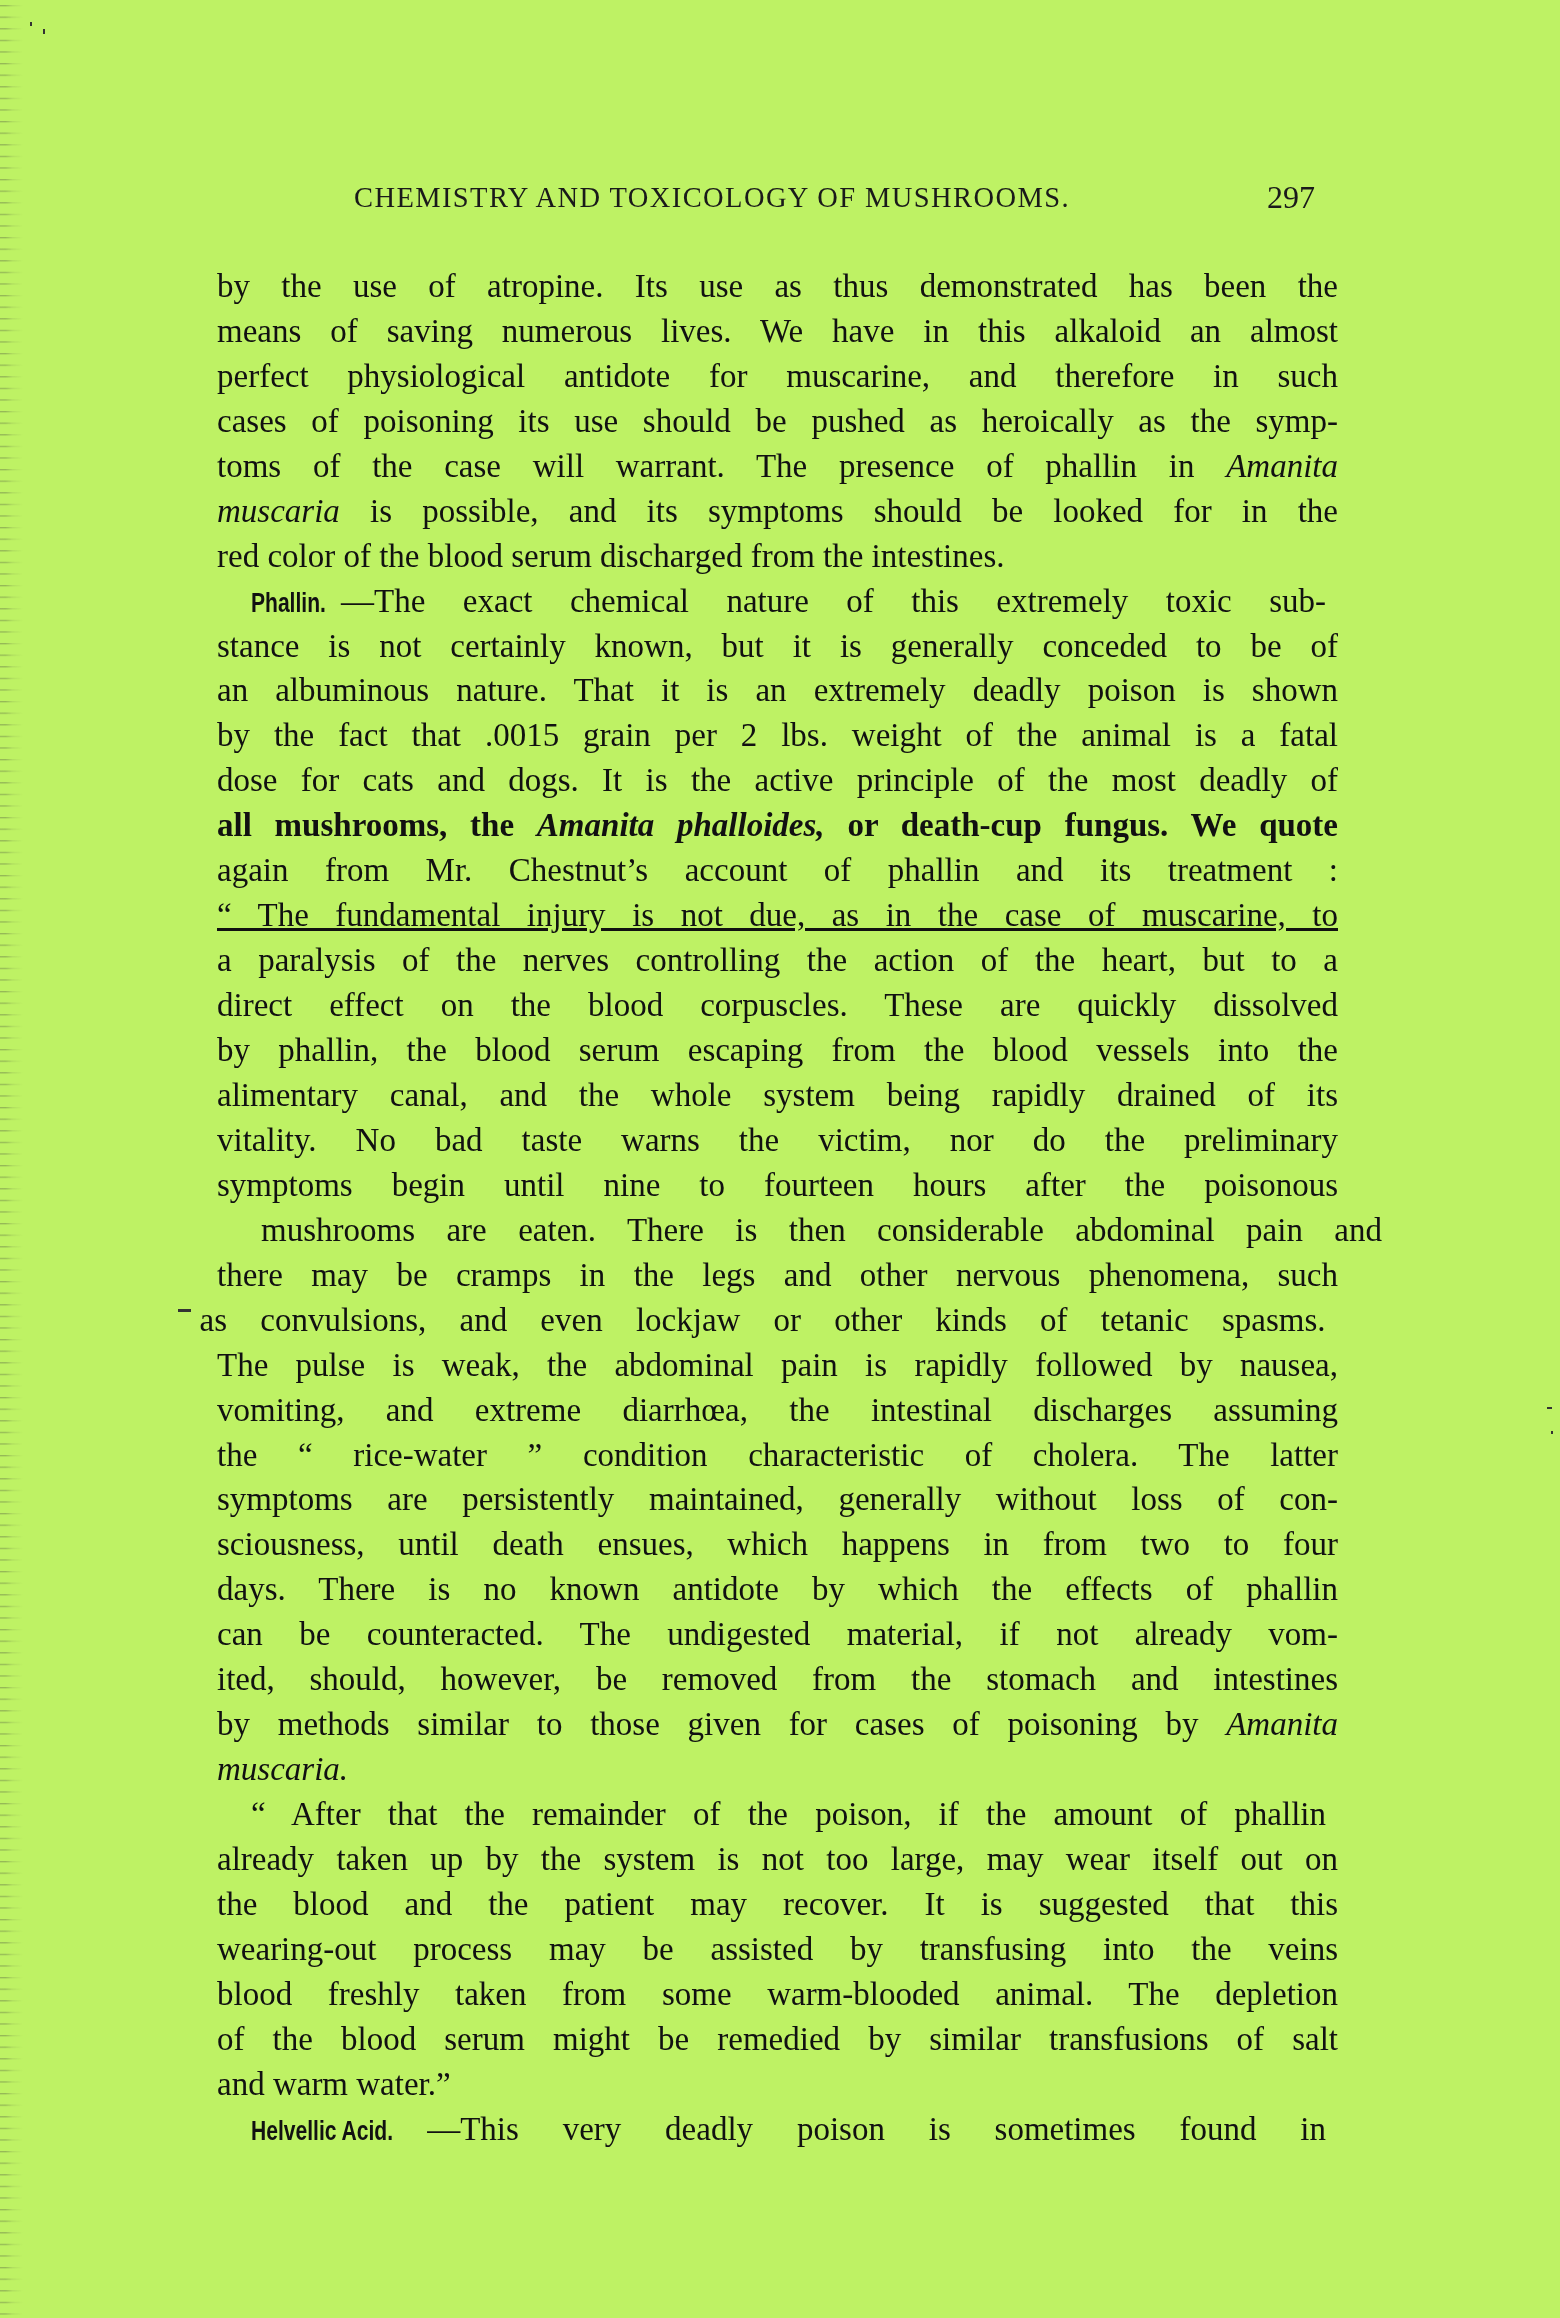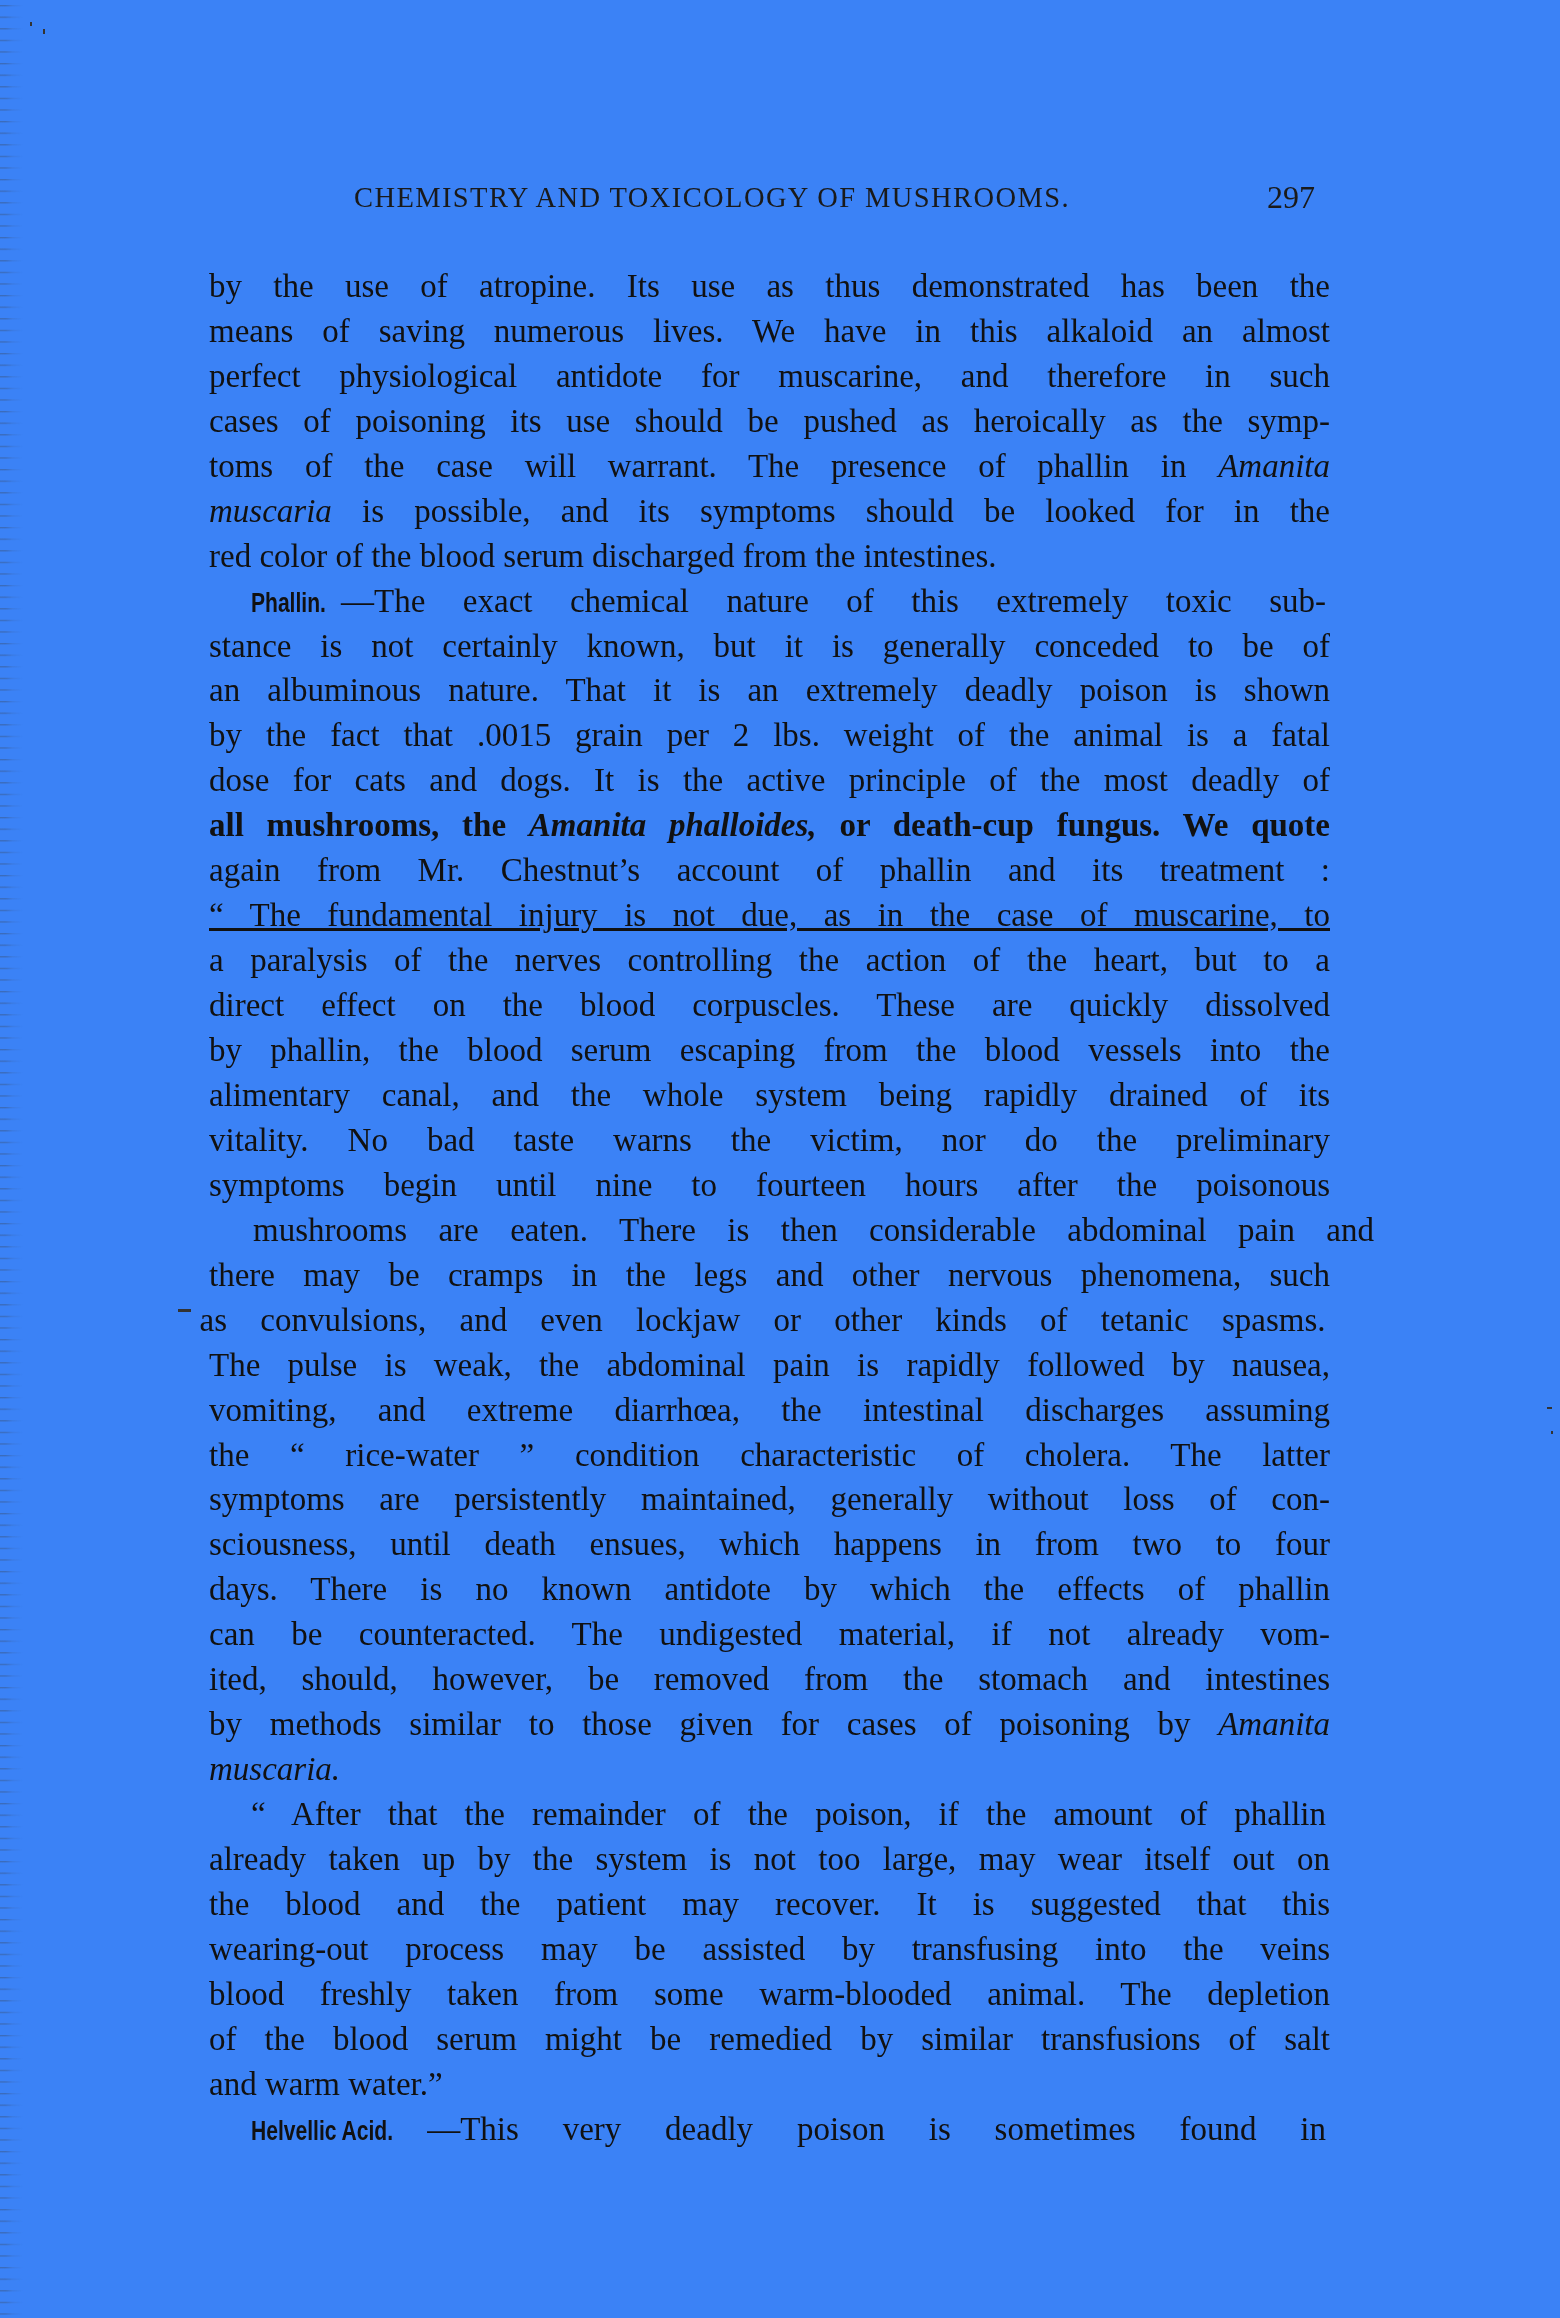--- a/index.html
+++ b/index.html
@@ -1,26 +1,26 @@
 <!DOCTYPE html>
 <html style="font-size:14.3px"><head>
 <meta charset="utf-8">
 <style>
   html, body { margin: 0; padding: 0; background: #ffffff; }
   body { width: 1561px; height: 2319px; position: relative; overflow: hidden; font-family: "Liberation Serif", "DejaVu Serif", serif; color: #111111; }
-  .page { position: absolute; left: 0; top: 0; width: 1561px; height: 2319px; background: #3b82f6; }
+  .page { position: absolute; left: 0; top: 0; width: 1561px; height: 2319px; background: #bef264; }
   .scan-edge { position: absolute; left: 0; top: 0; width: 23px; height: 2319px;
     background-image: repeating-linear-gradient(180deg, rgba(0,0,0,0.0) 0px, rgba(0,0,0,0.0) 4.5px, rgba(60,60,60,0.55) 5.4px, rgba(0,0,0,0) 7.1px, rgba(0,0,0,0) 11.6px);
     -webkit-mask-image: linear-gradient(90deg, #000 0px, #000 5.4px, rgba(0,0,0,0.35) 12.5px, transparent 23px);
     mask-image: linear-gradient(90deg, #000 0px, #000 5.4px, rgba(0,0,0,0.35) 12.5px, transparent 23px); opacity: 0.6; }
   .header { position: absolute; left: 354px; top: 178px; width: 961px; height: 39px; }
   .running-title { position: absolute; left: 0; top: 0; font-size: 28.5px; letter-spacing: 1.4px; line-height: 39px; white-space: nowrap; color: #1a1a1a; }
   .page-number { position: absolute; right: 0; top: 0; font-size: 32px; line-height: 39px; color: #1a1a1a; }
   .body-text { position: absolute; left: 205px; top: 0; width: 1121px; }
-  .line { position: absolute; left: 4px; width: 1121px; height: 45px; font-size: 33px; line-height: 45px; white-space: nowrap; }
+  .line { position: absolute; left: 12px; width: 1121px; height: 45px; font-size: 33px; line-height: 45px; white-space: nowrap; }
   .line.just { text-align: justify; text-align-last: justify; white-space: normal; }
   .line.last { text-align: left; text-align-last: left; }
   .line.indent { left: 46px; width: 1075px; }
   .line .i { font-style: italic; text-align: right; }
   .line .b { font-family: "Liberation Sans", "DejaVu Sans", sans-serif; font-weight: bold; font-size: 27px; display: inline-block; transform: scaleX(0.78); transform-origin: left center; margin-right: -0.22em; letter-spacing: 0px; }
   .speck { position: absolute; background: #333; }
 </style>
 </head>
 <body>
 

